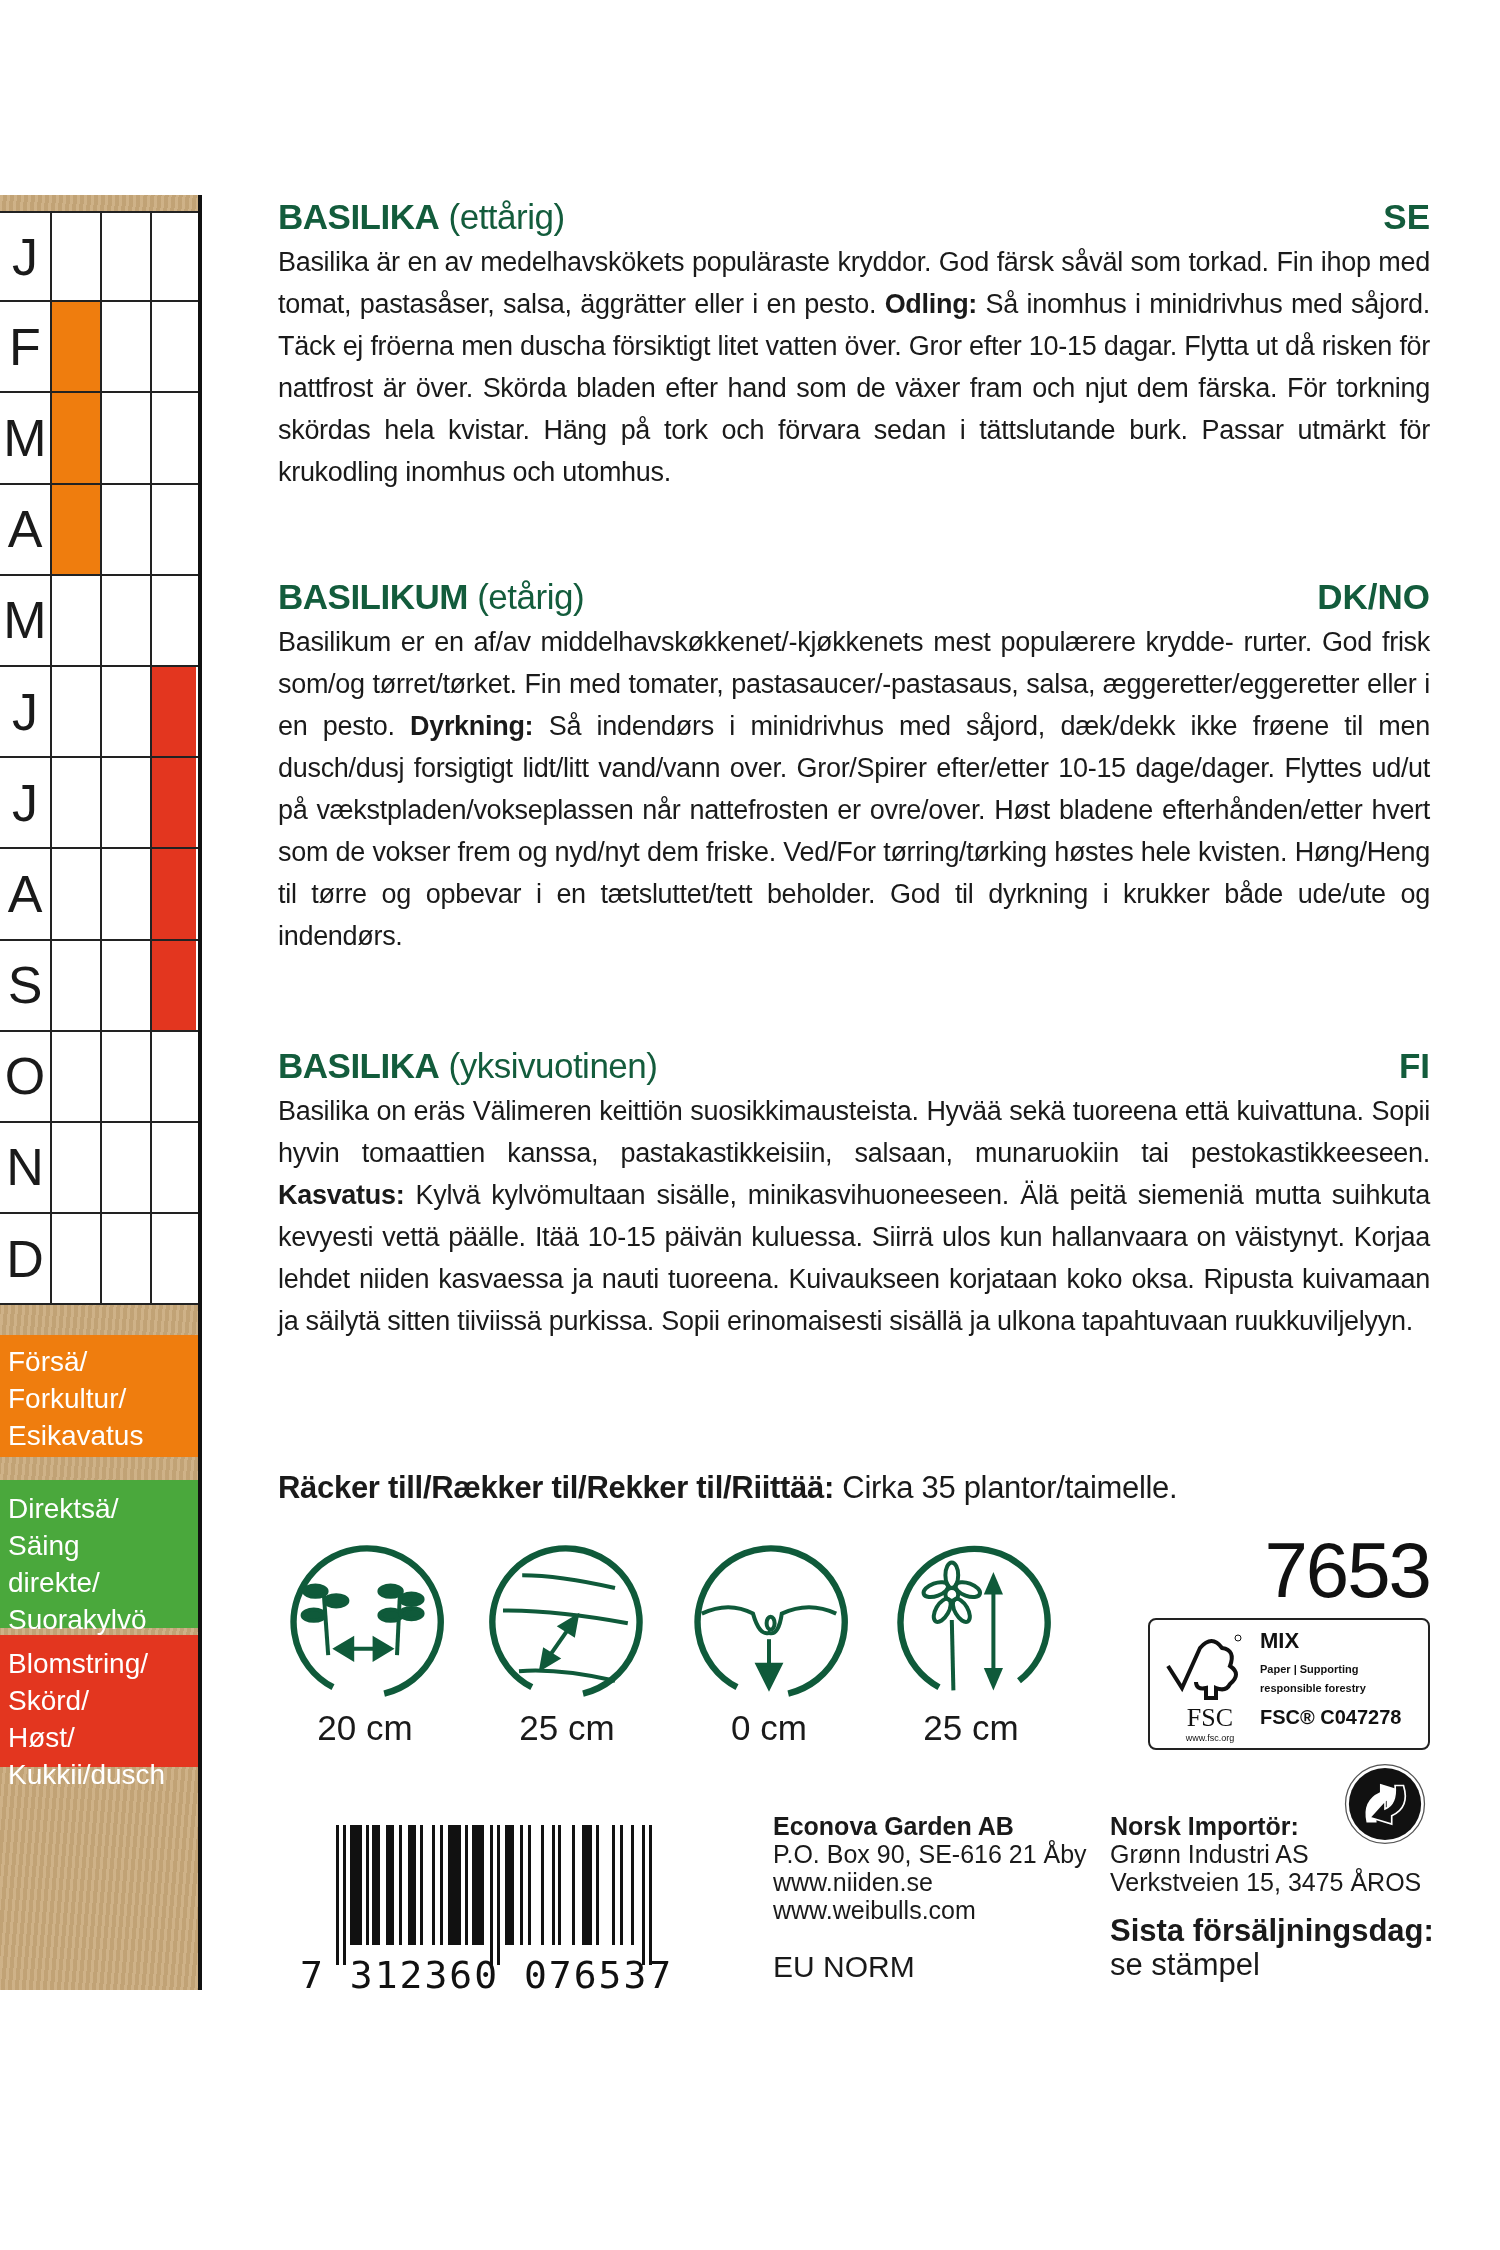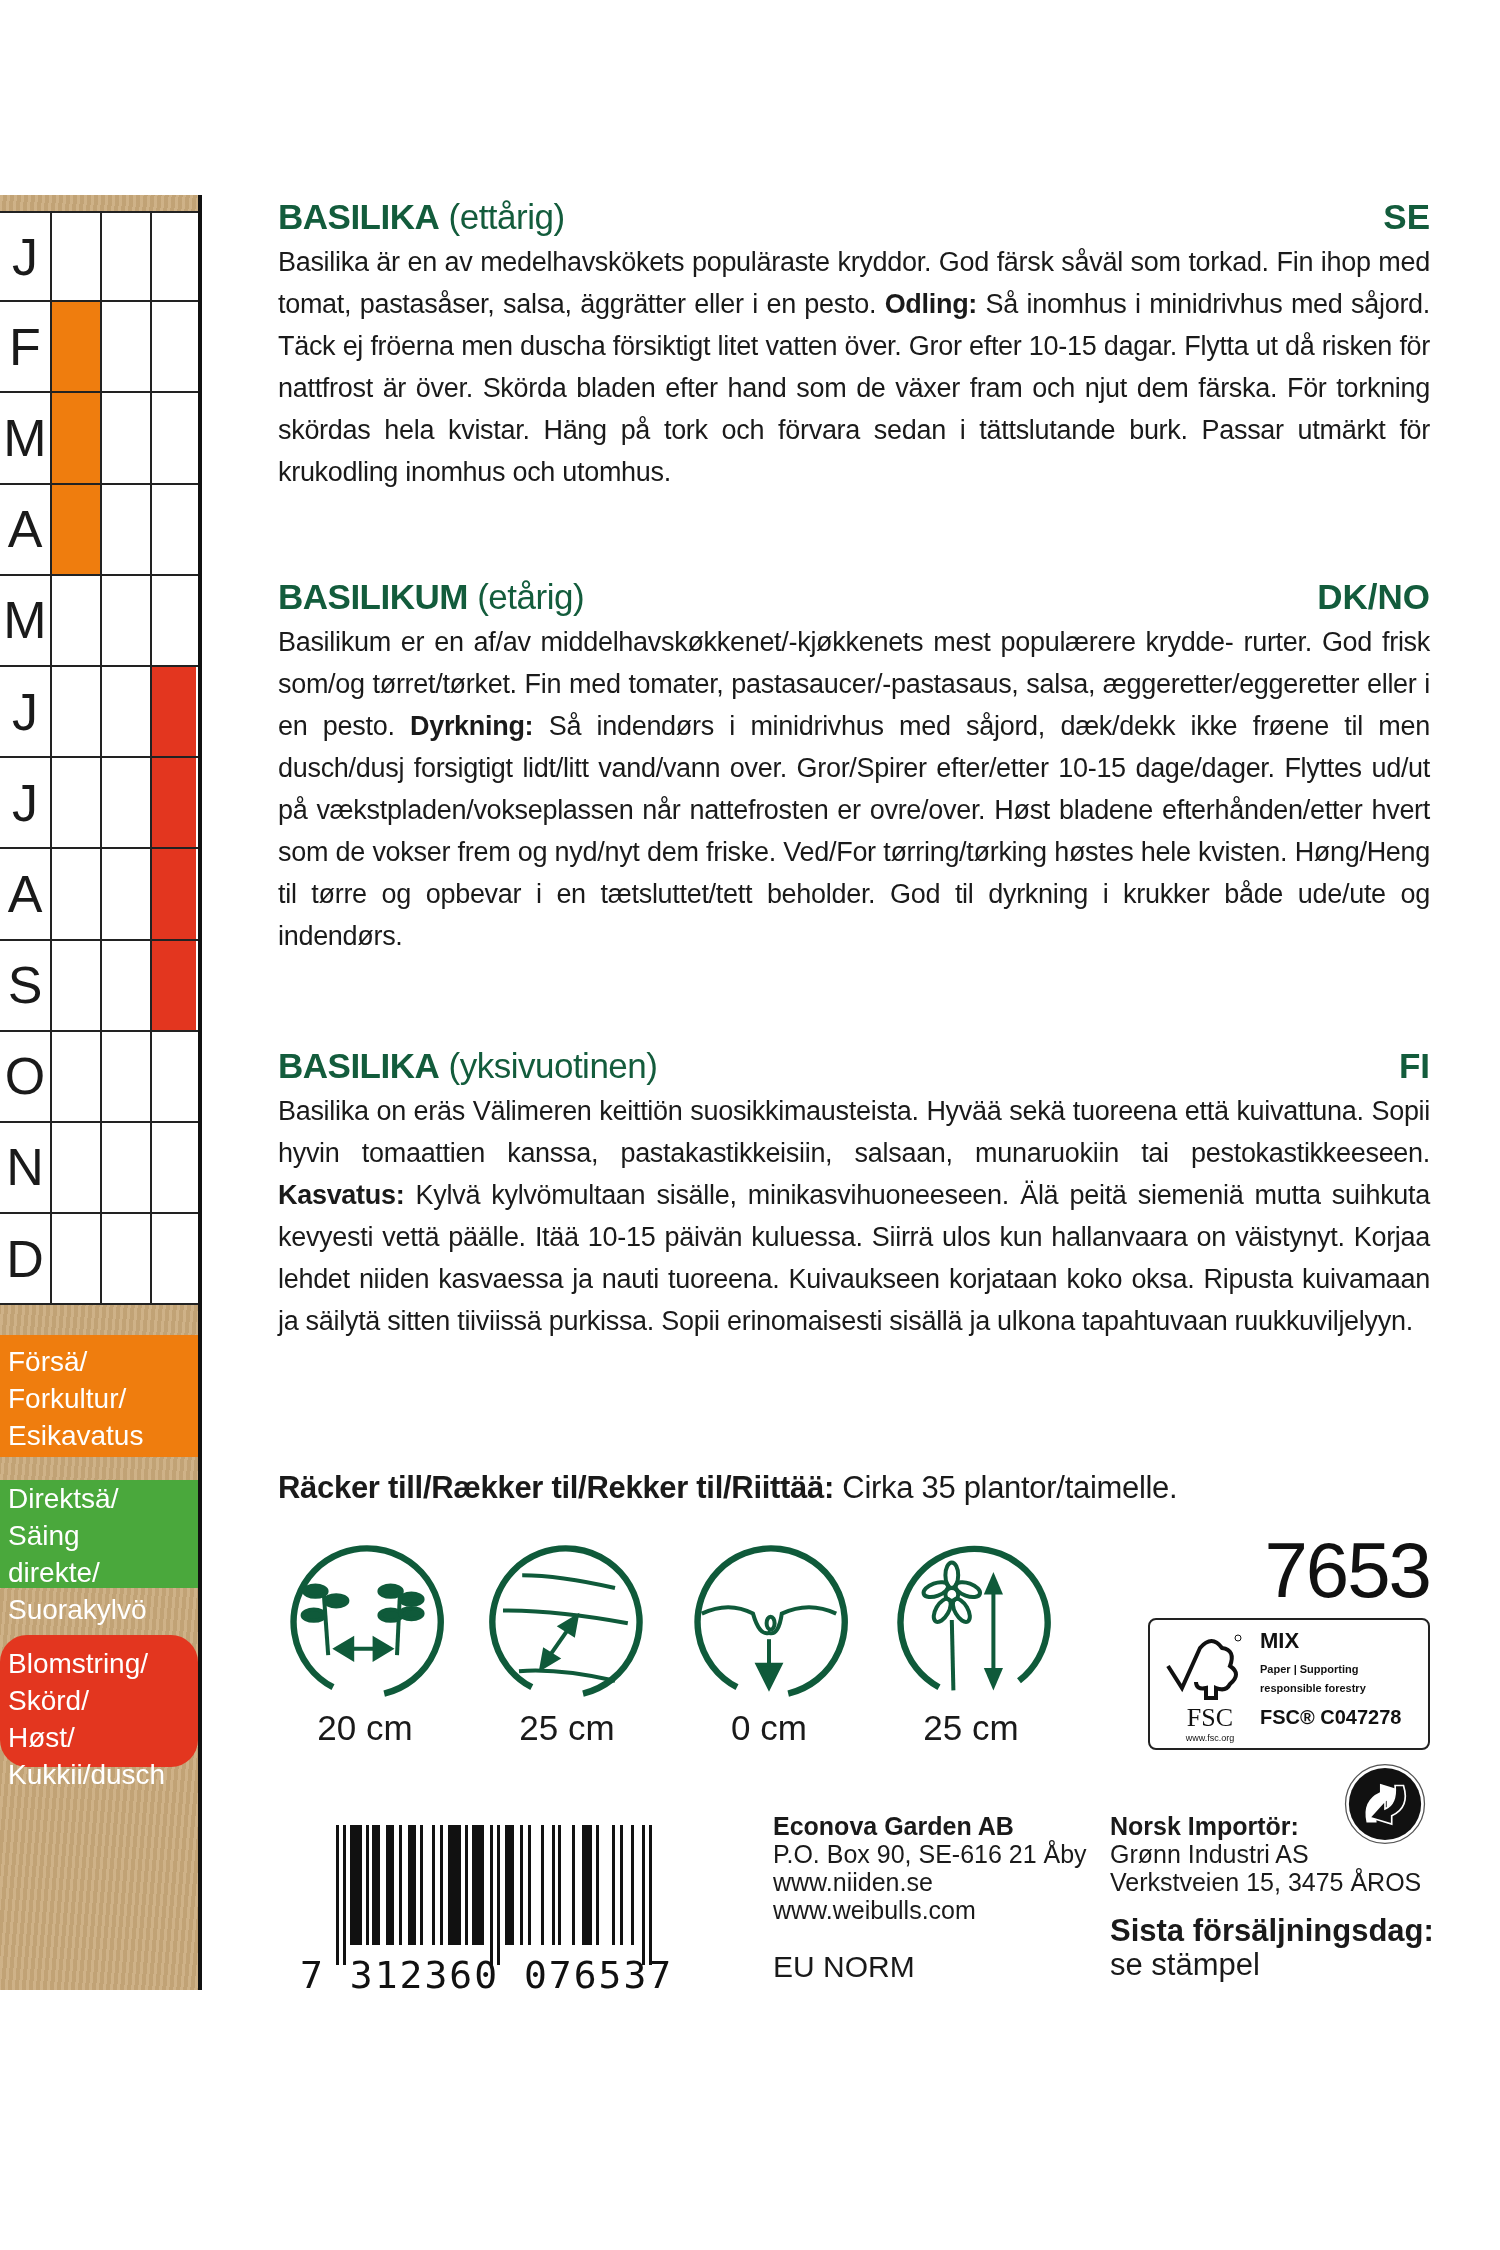--- a/index.html
+++ b/index.html
@@ -17,22 +17,22 @@
   .cal-month { width:52px; height:100%; display:flex; align-items:center; justify-content:center;
                font-size:52px; color:#1a1a1a; border-right:2px solid #222; box-sizing:border-box; }
   .cal-cell { width:50px; height:100%; border-right:2px solid #222; box-sizing:border-box; }
   .cal-cell:last-child { border-right:none; width:44px; }
   .cal-cell.orange { background:#ef7d0e; }
   .cal-cell.red { background:#e3361f; }
 
   .legend { left:0; width:198px; box-sizing:border-box; padding:12px 8px; color:#fff;
             font-size:28px; line-height:37px; font-weight:normal; }
   .legend.orange { top:1335px; height:122px; background:#ef7d0e; padding-top:8px; }
-  .legend.green  { top:1480px; height:108px; background:#4aa83c; padding-top:0; }
-  .legend.red    { top:1635px; height:132px; background:#e3361f; padding-top:10px;border-radius:27px; }
+  .legend.green  { top:1480px; height:148px; background:#4aa83c; padding-top:10px; }
+  .legend.red    { top:1635px; height:132px; background:#e3361f; padding-top:10px; }
 
   
   .col { left:278px; width:1152px; }
   .sec-head { display:flex; justify-content:space-between; align-items:baseline; height:44px; }
   .sec-title { font-size:35px; color:#135c3c; letter-spacing:-0.5px; }
   .sec-title b { font-weight:bold; }
   .sec-title span { font-weight:normal; }
   .sec-lang { font-size:35px; font-weight:bold; color:#135c3c; }
   .sec-body { font-size:27px; line-height:42px; text-align:justify; color:#1a1a1a; letter-spacing:-0.3px; }
   .sec-body b { font-weight:bold; }

